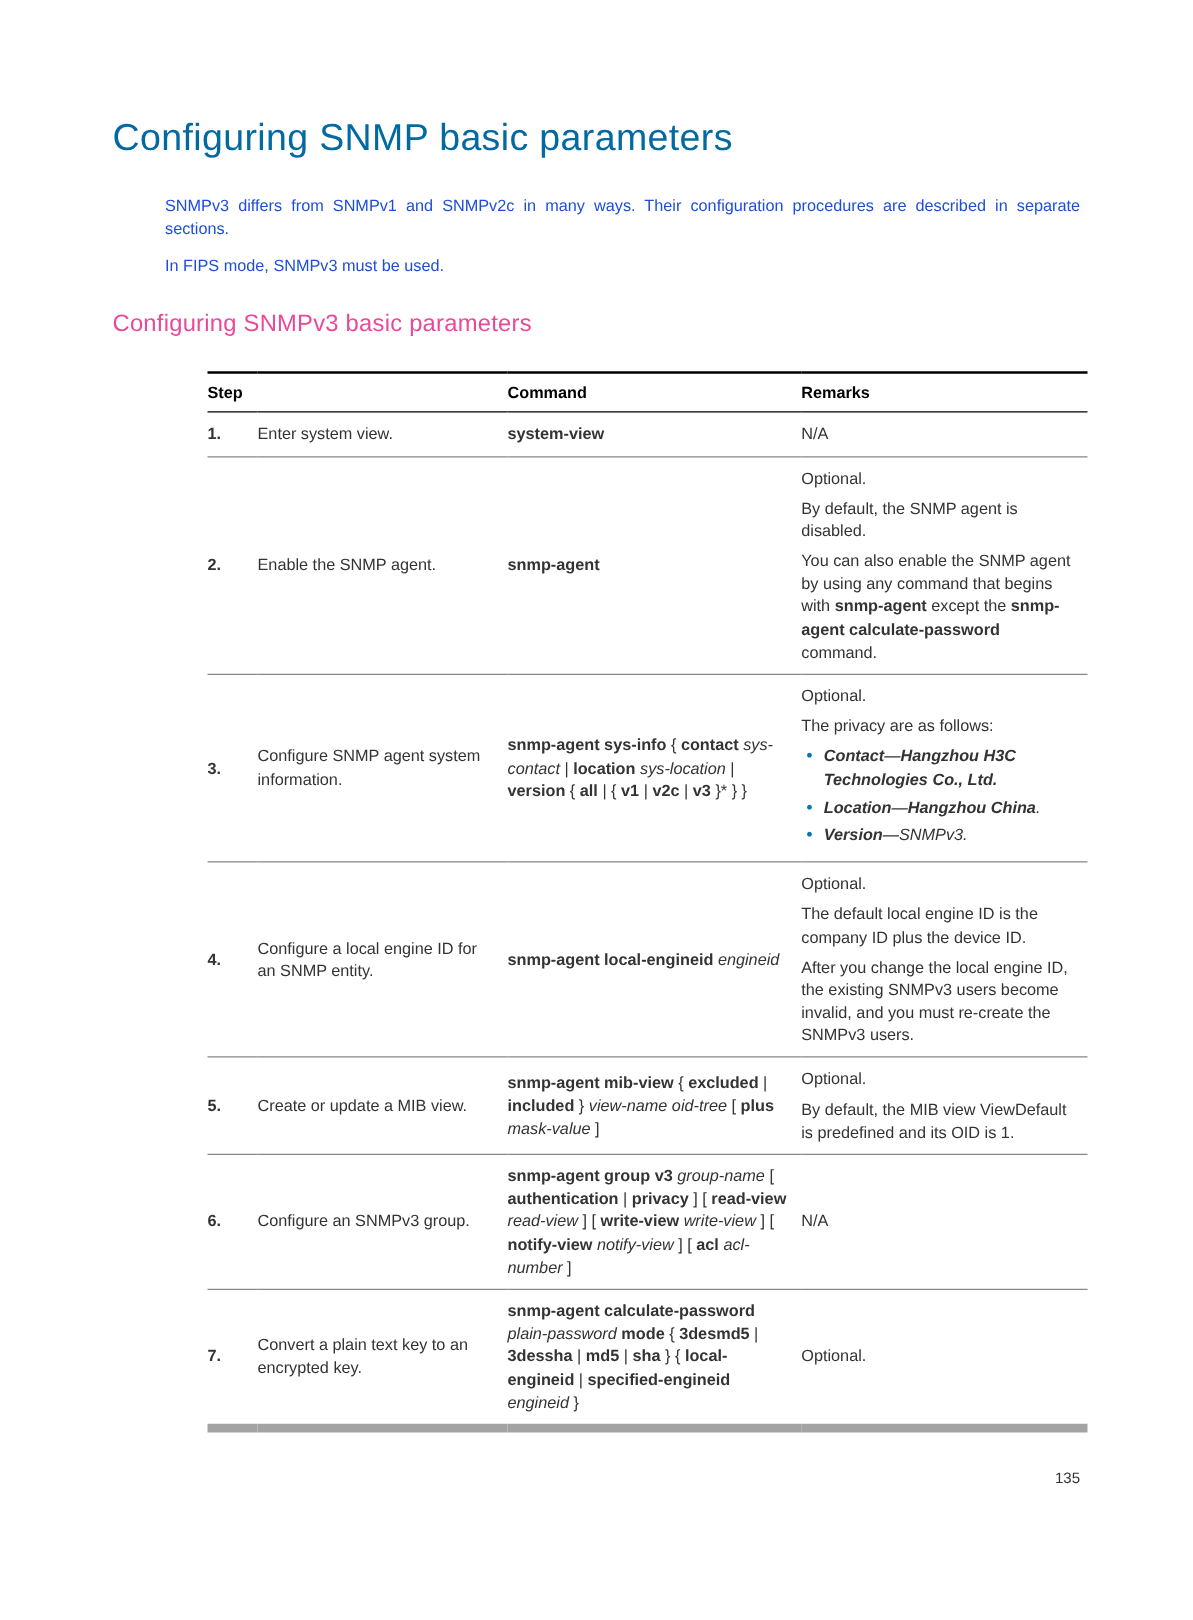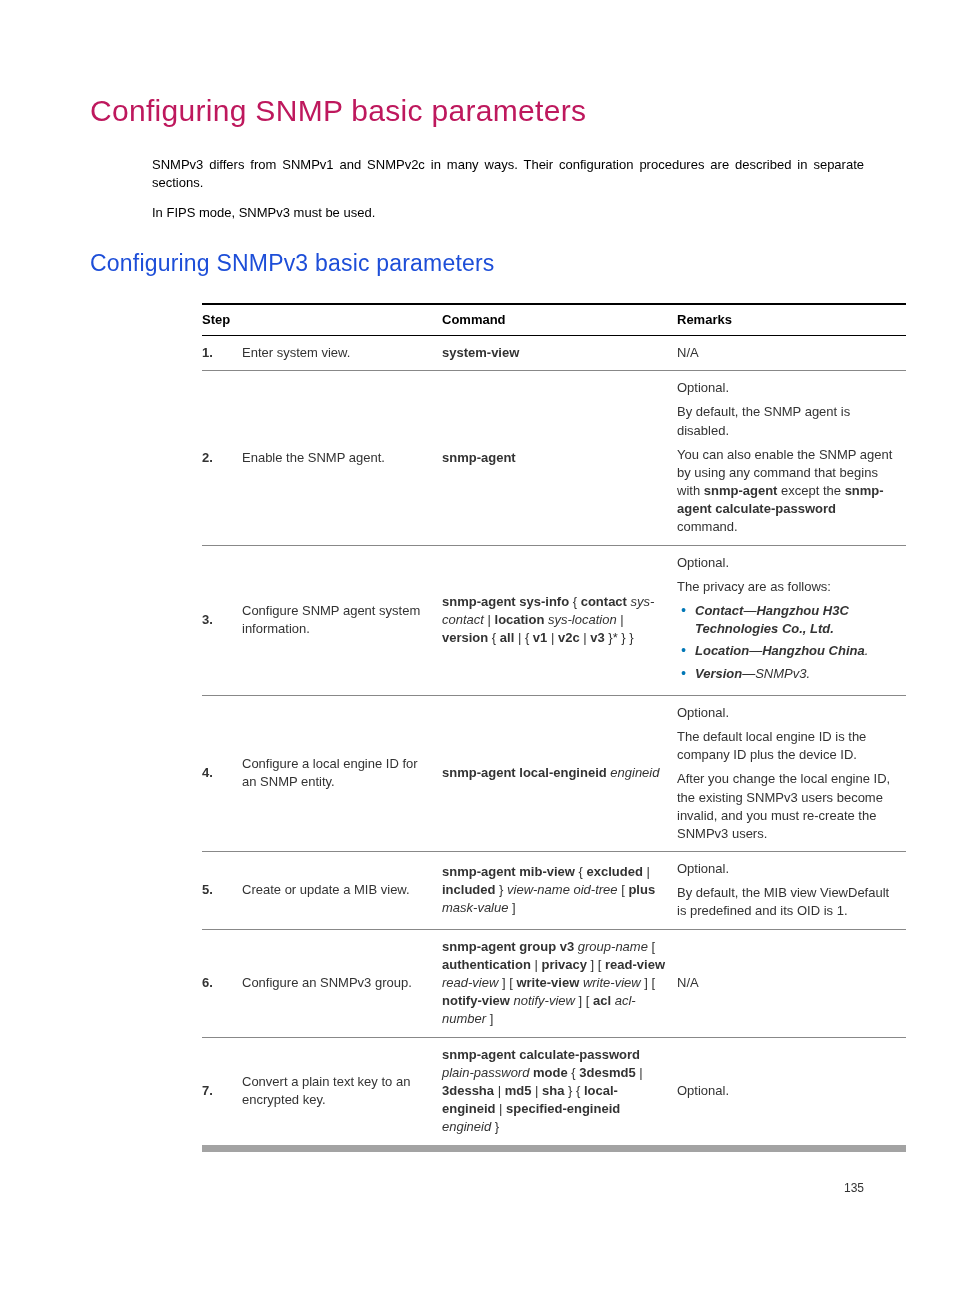--- a/index.html
+++ b/index.html
@@ -8,42 +8,42 @@
     color: #000;
     margin: 0;
     padding: 90px 90px 30px 90px;
     width: 954px;
     box-sizing: border-box;
     line-height: 1.4;
   }
   h1 {
     font-family: "Futura", "Century Gothic", Arial, sans-serif;
     font-weight: 300;
-    color: #be185d;
+    color: #0369a1;
     font-size: 30px;
     margin: 0 0 24px 0;
     letter-spacing: 0.3px;
   }
   h2 {
     font-family: "Futura", "Century Gothic", Arial, sans-serif;
     font-weight: 300;
-    color: #1d4ed8;
-    font-size: 23px;
+    color: #ec4899;
+    font-size: 19px;
     margin: 24px 0 24px 0;
     letter-spacing: 0.2px;
   }
   .body-text {
-    margin: 0 0 12px 62px;
+    margin: 0 0 12px 42px;
     text-align: justify;
-    color: #000000;
+    color: #1d4ed8;
   }
   table {
     border-collapse: collapse;
     width: calc(100% - 70px);
-    margin-left: 112px;
+    margin-left: 76px;
     margin-top: 10px;
   }
   th {
     text-align: left;
     font-weight: bold;
     padding: 6px 8px 6px 0;
     border-top: 2px solid #000;
     border-bottom: 1px solid #000;
     vertical-align: bottom;
   }

